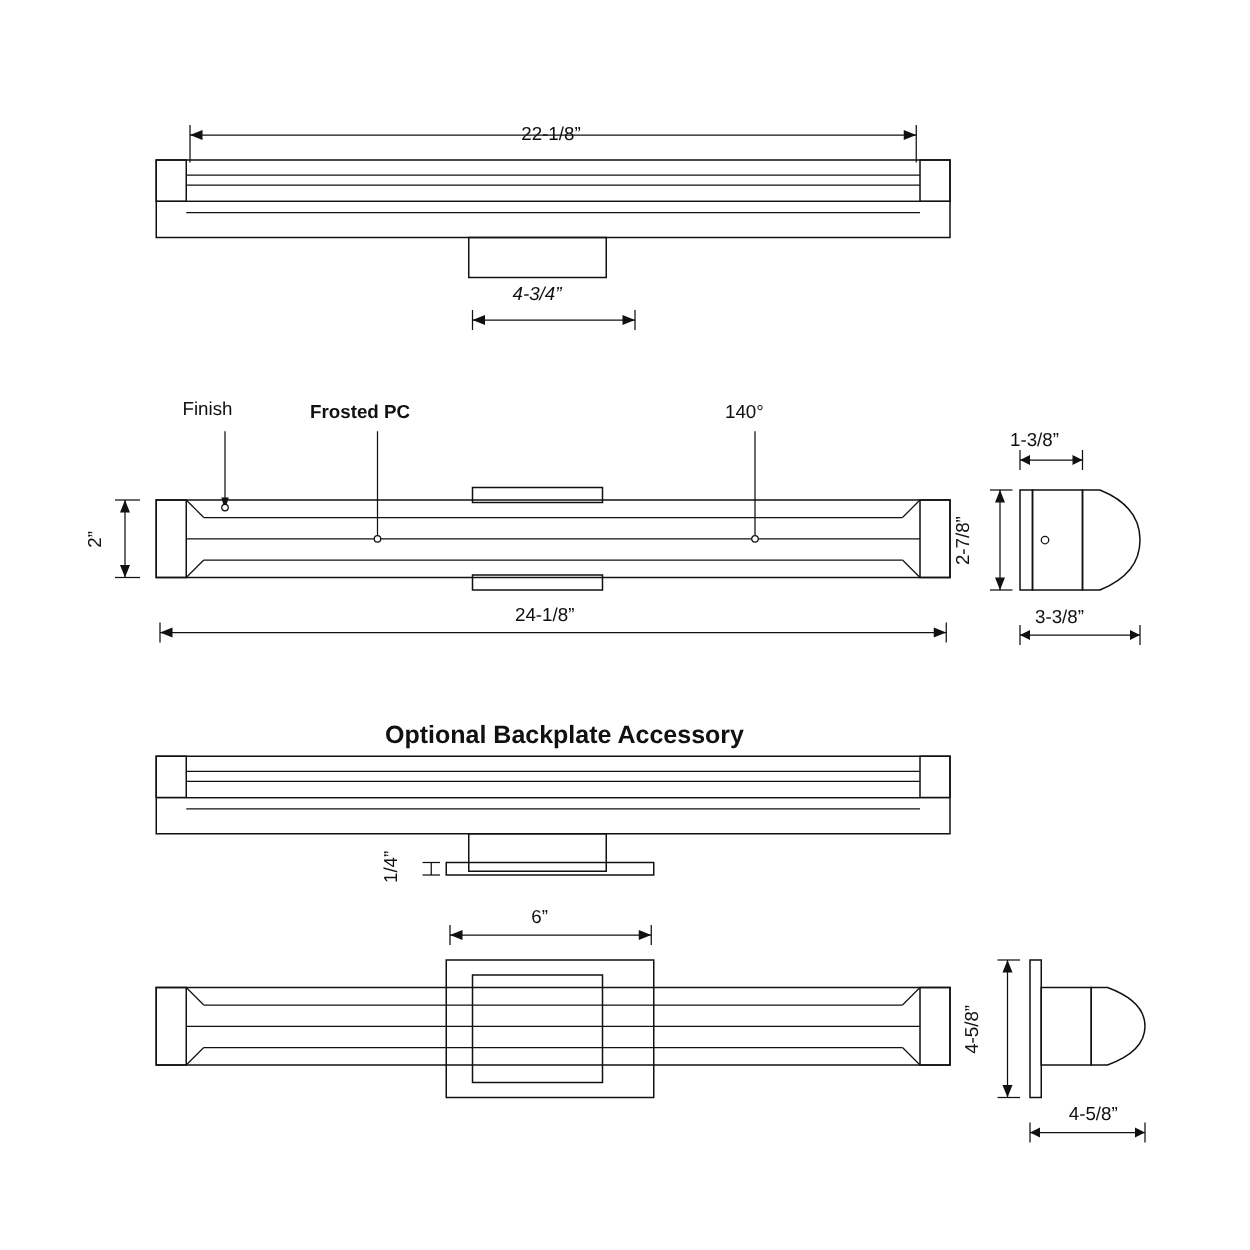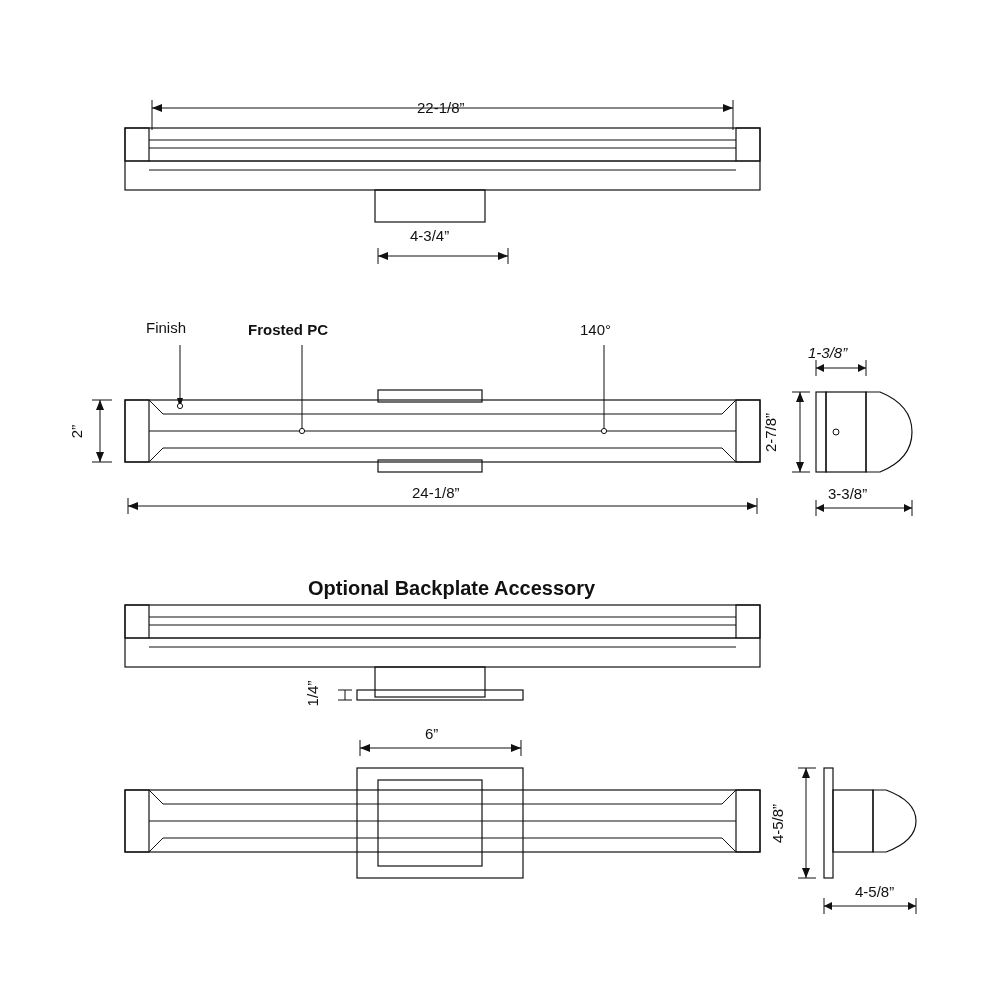--- a/index.html
+++ b/index.html
@@ -207,30 +207,30 @@
     <g>
       <line class="thin" x1="824" y1="906" x2="916" y2="906"></line>
       <line class="thin" x1="824" y1="898" x2="824" y2="914"></line>
       <line class="thin" x1="916" y1="898" x2="916" y2="914"></line>
       <polygon points="824,906 832,902 832,910" fill="#111"></polygon>
       <polygon points="916,906 908,902 908,910" fill="#111"></polygon>
     </g>
   </svg>
 
   <div class="lbl" style="left:417px;top:100px;">22-1/8”</div>
-  <div class="lbl" style="left:410px;top:228px;">4-3/4”</div>
+  <div class="lbl" style="left:410px;top:228px;font-style:italic;">4-3/4”</div>
 
   <div class="lbl" style="left:146px;top:320px;">Finish</div>
   <div class="lbl" style="left:248px;top:322px;font-weight:bold;">Frosted PC</div>
   <div class="lbl" style="left:580px;top:322px;">140°</div>
 
   <div class="lbl vert" style="left:70px;top:424px;transform:rotate(-90deg);">2”</div>
   <div class="lbl" style="left:412px;top:485px;">24-1/8”</div>
 
-  <div class="lbl" style="left:808px;top:345px;font-style:italic;">1-3/8”</div>
+  <div class="lbl" style="left:808px;top:345px;">1-3/8”</div>
   <div class="lbl vert" style="left:751px;top:425px;transform:rotate(-90deg);">2-7/8”</div>
   <div class="lbl" style="left:828px;top:486px;text-align:right;">3-3/8”</div>
 
   <div class="lbl bold" style="left:308px;top:578px;">Optional Backplate Accessory</div>
 
   <div class="lbl vert" style="left:300px;top:686px;transform:rotate(-90deg);">1/4”</div>
   <div class="lbl" style="left:425px;top:726px;">6”</div>
 
   <div class="lbl vert" style="left:758px;top:816px;transform:rotate(-90deg);">4-5/8”</div>
   <div class="lbl" style="left:855px;top:884px;">4-5/8”</div>

